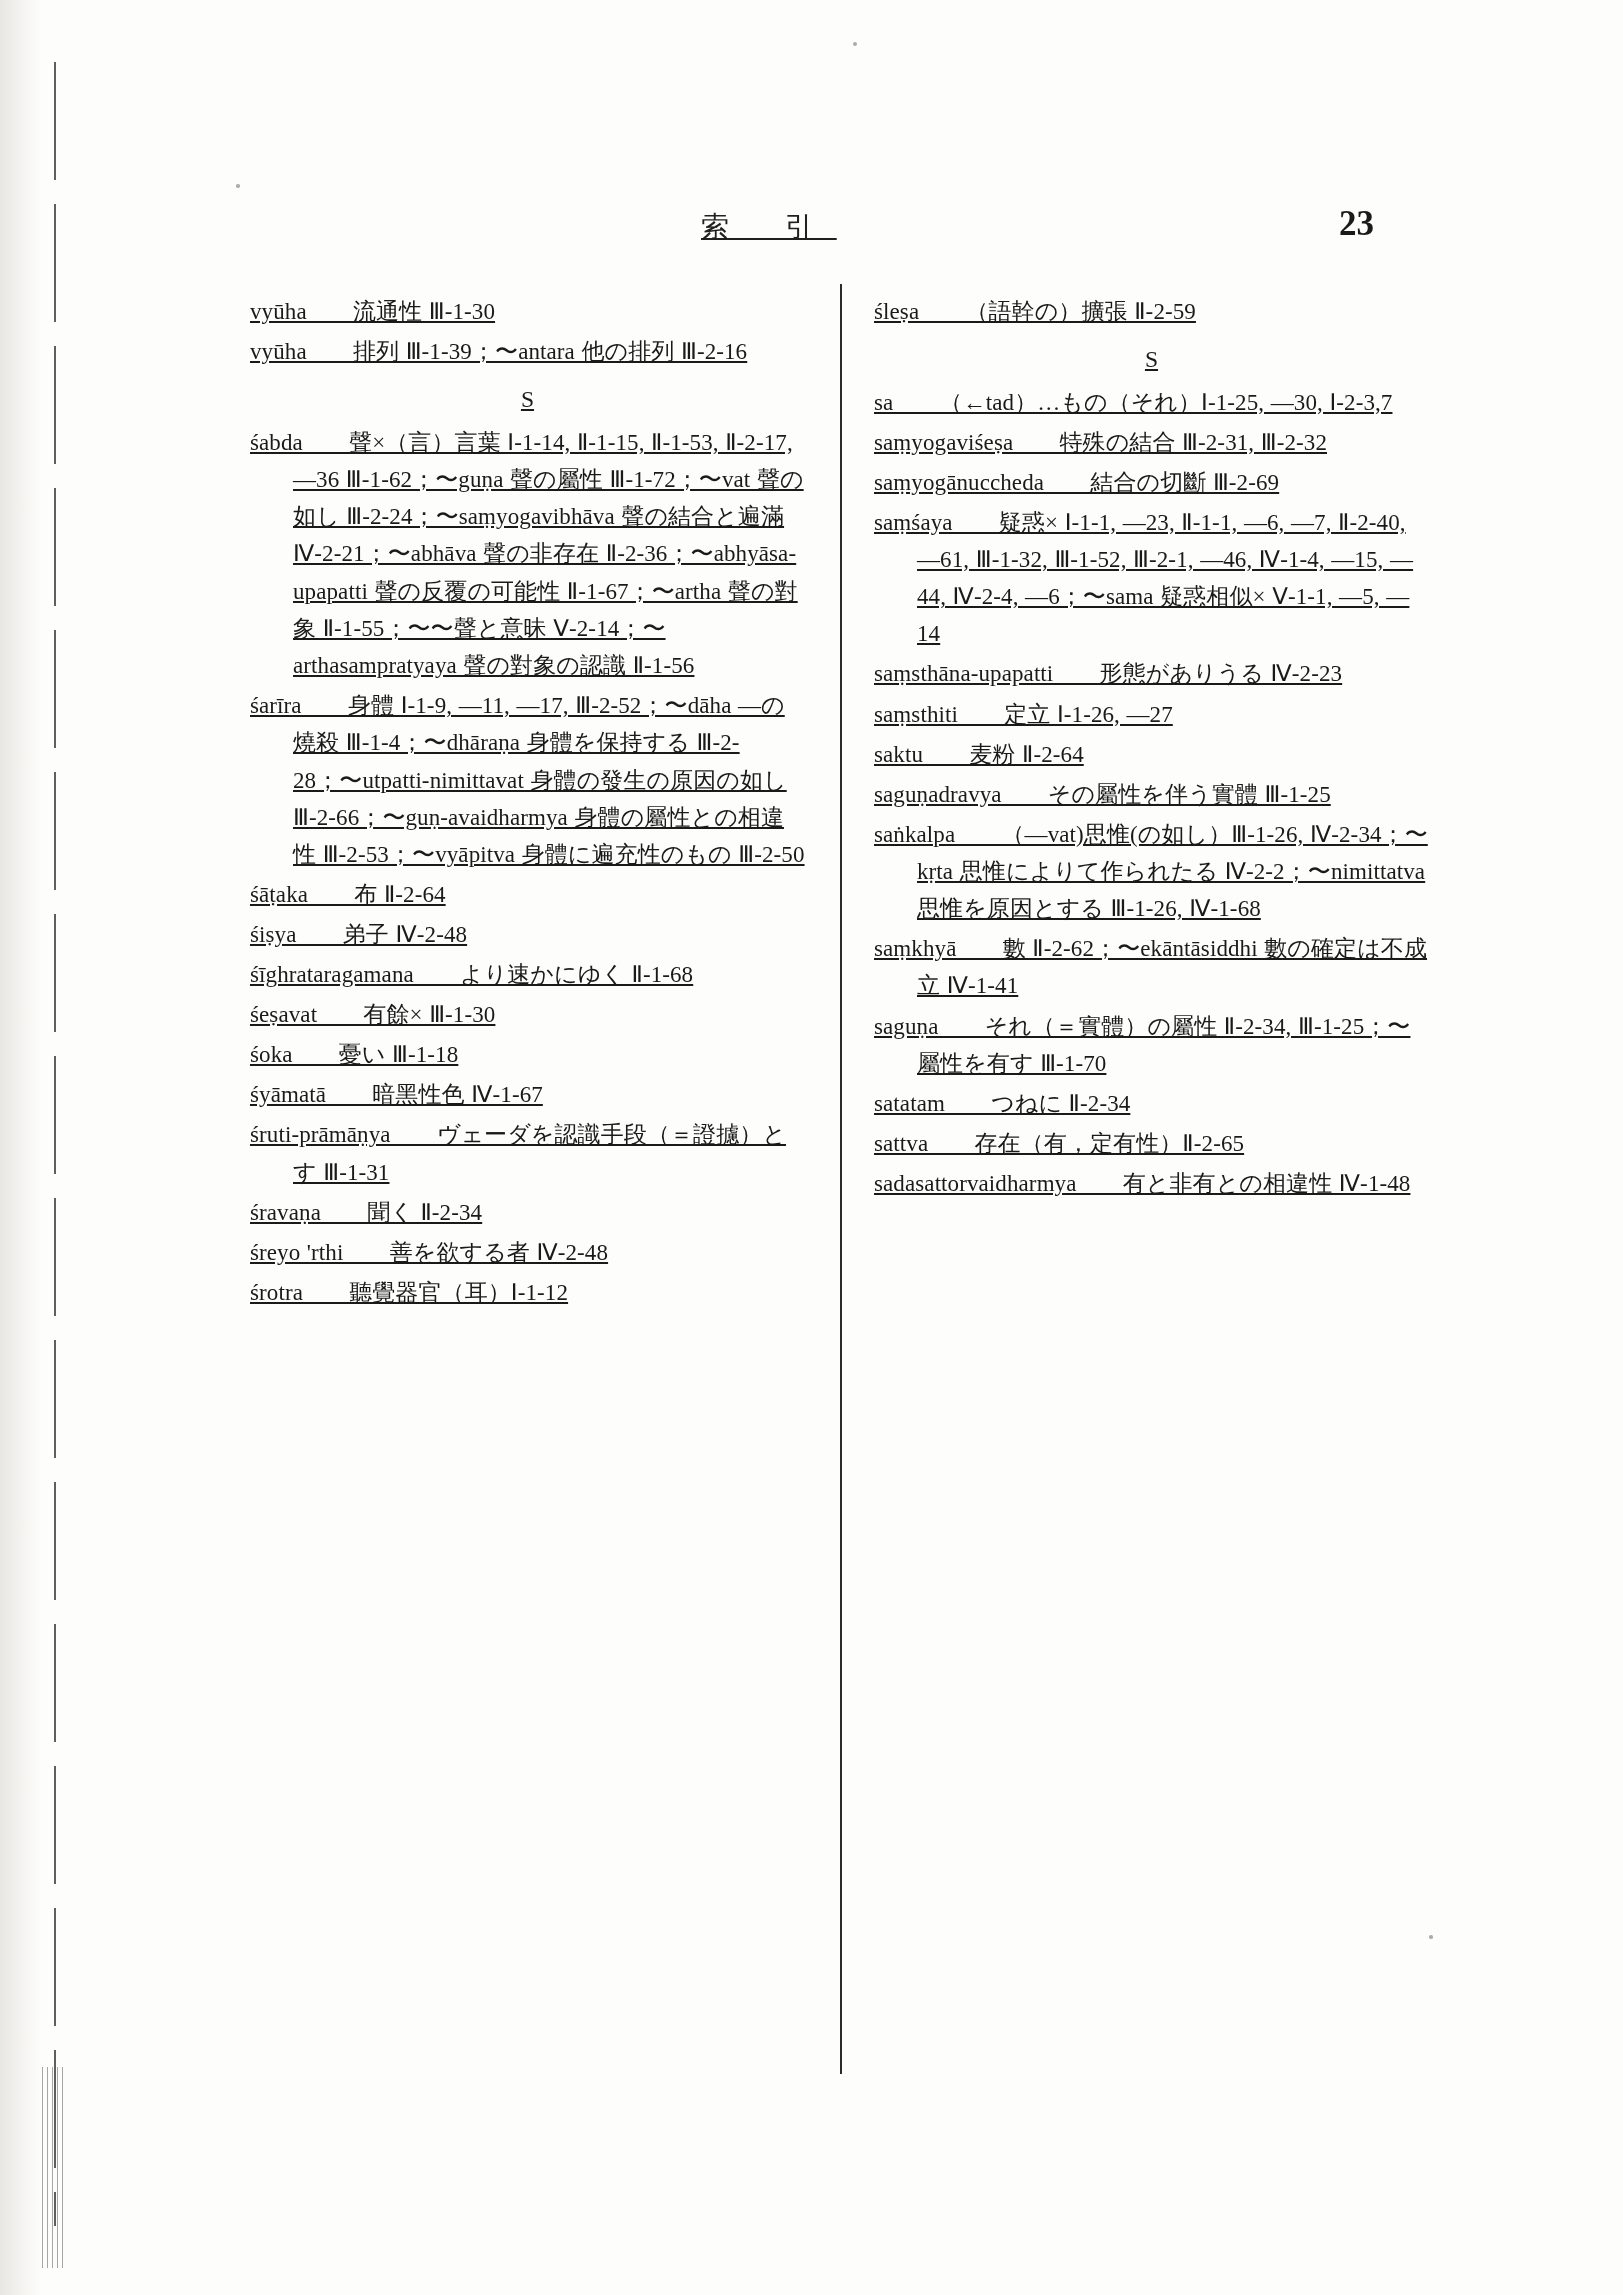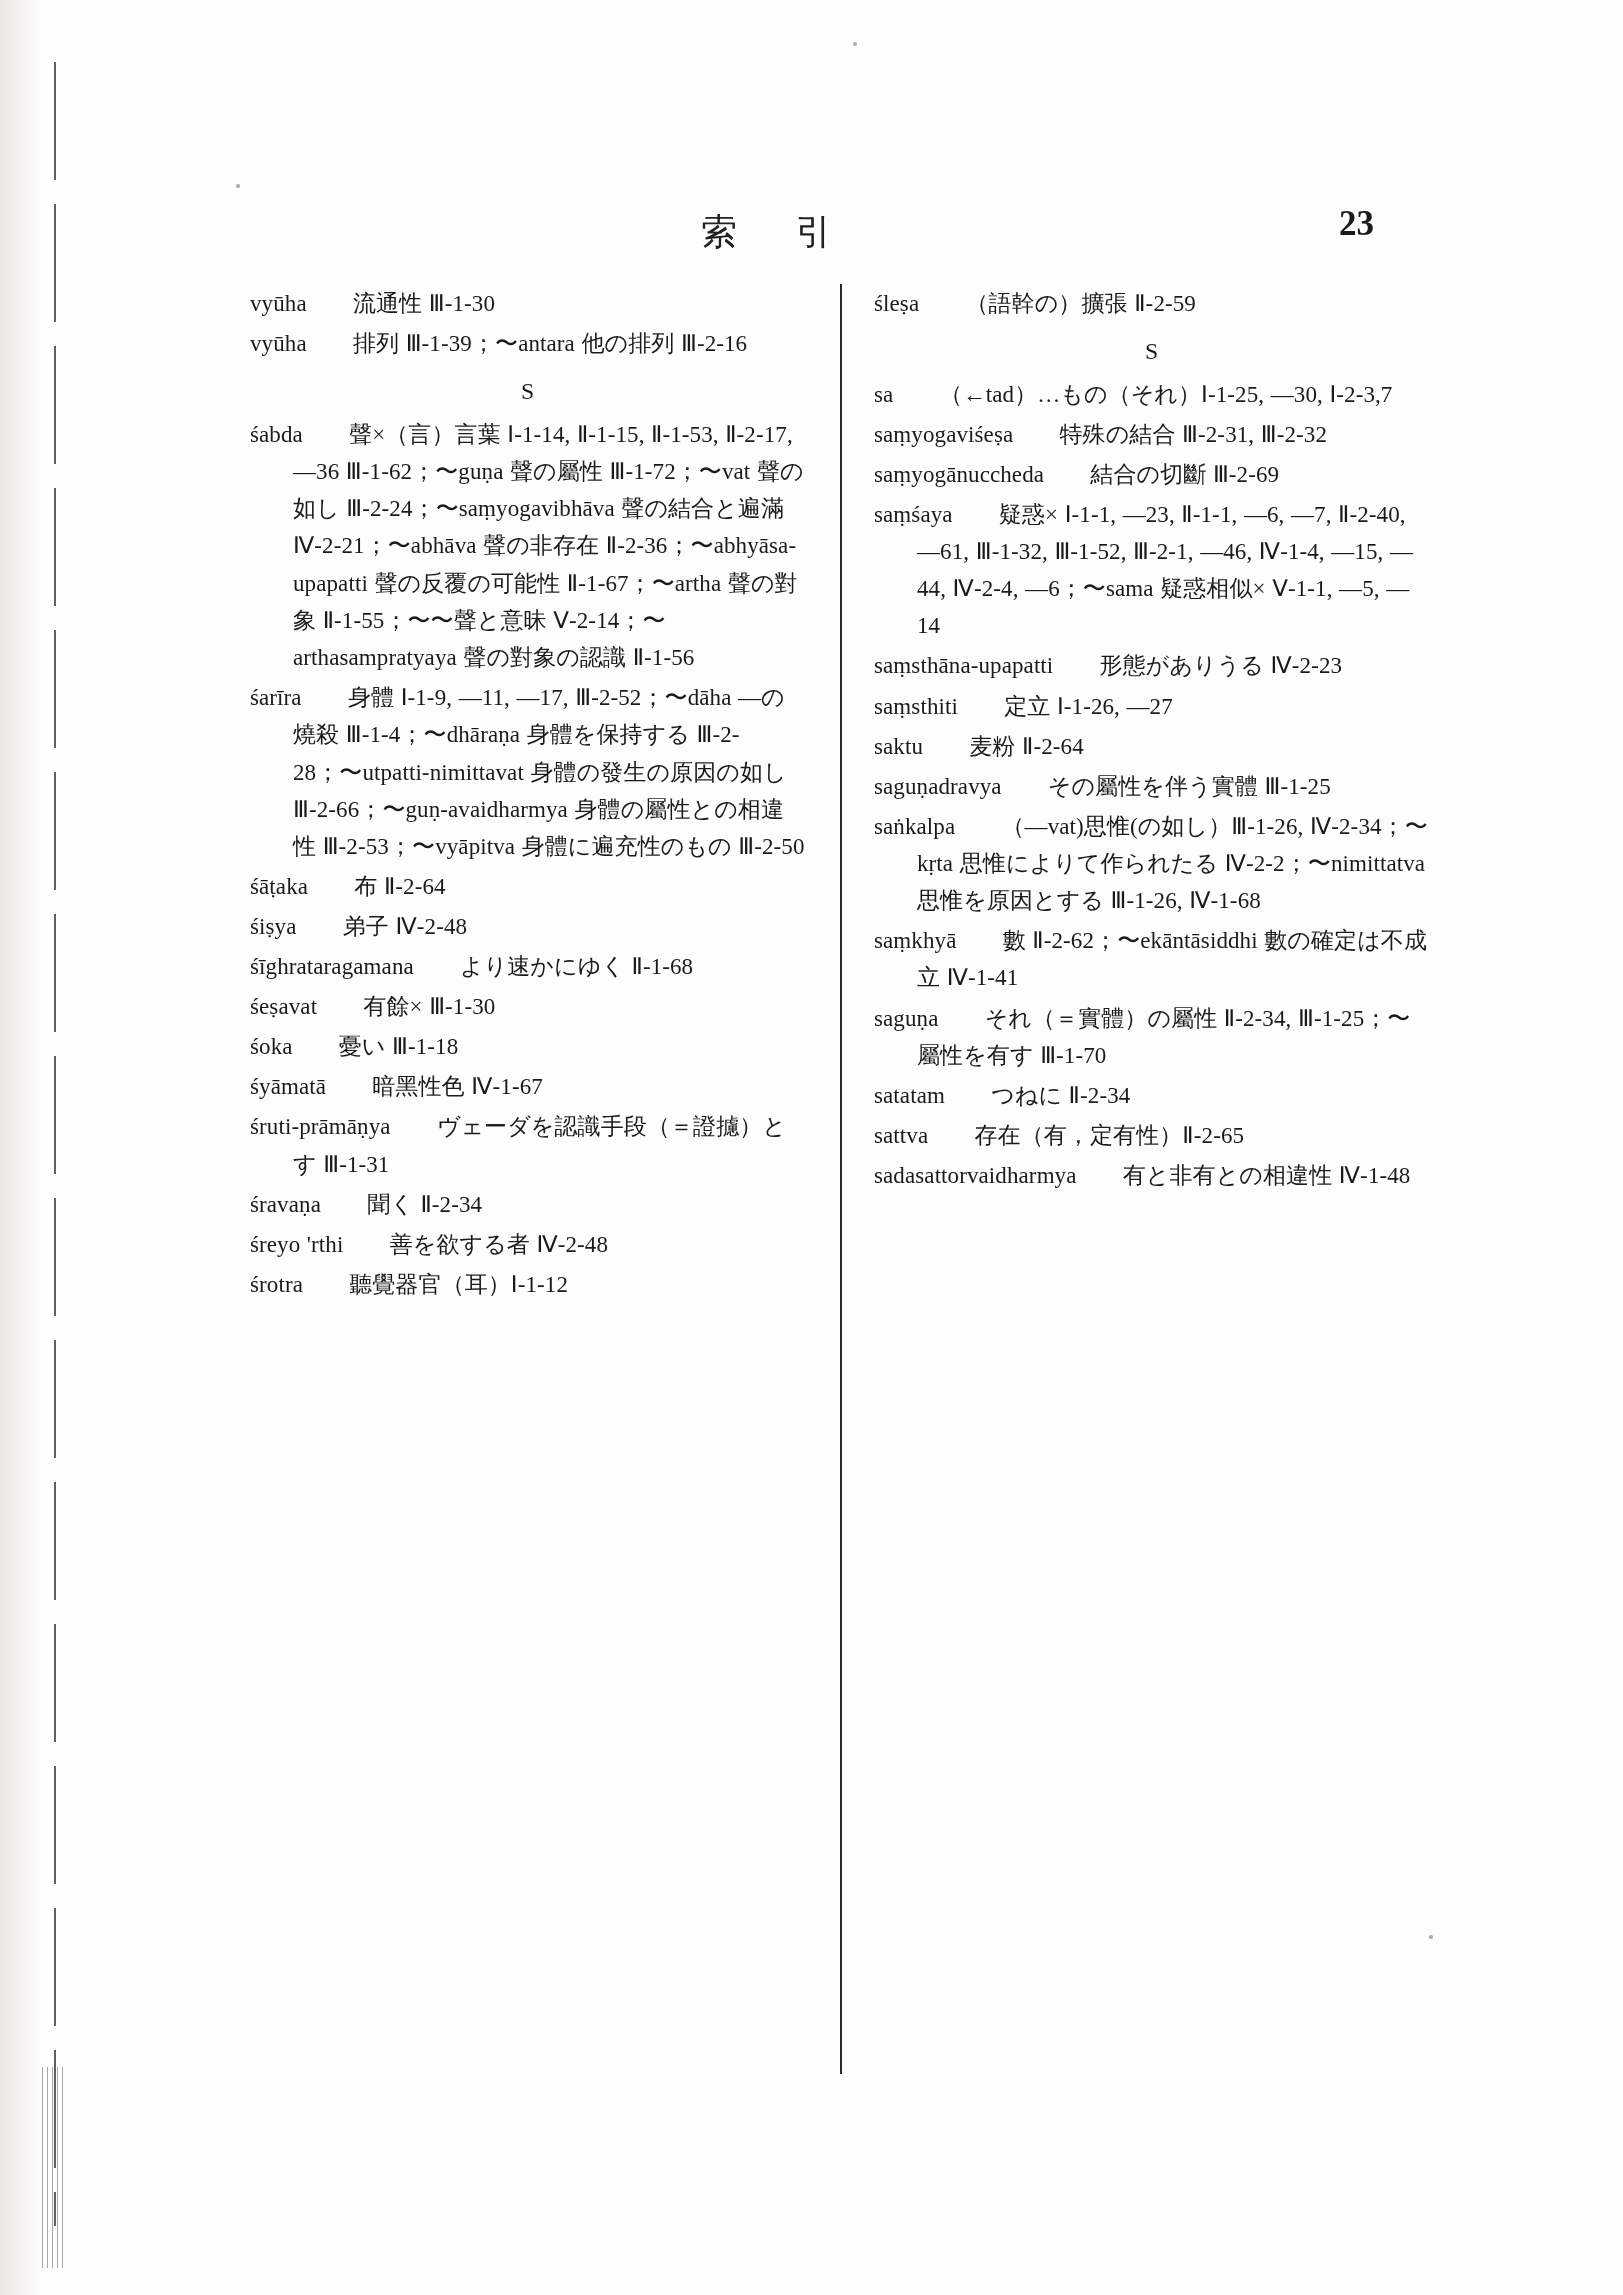--- a/index.html
+++ b/index.html
@@ -61,23 +61,24 @@
     top: 208px;
     left: 0;
     width: 100%;
     height: 42px;
   }
   .header-title {
     position: absolute;
     left: 701px;
     top: 0;
     font-family: "DejaVu Sans", sans-serif;
-    font-size: 36px;
+    font-size: 28px;
     letter-spacing: 23.6px;
     color: #20201f;
+    text-decoration: underline;
   }
   .page-number {
     position: absolute;
     left: 1339px;
     top: -4.2px;
     font-family: "Liberation Serif", serif;
     font-size: 35px;
     font-weight: 600;
     color: #1a1a1a;
   }
@@ -85,22 +86,23 @@
   
   .columns {
     position: absolute;
     top: 277px;
     left: 250px;
     width: 1193px;
     height: 1818px;
   }
   .col {
     position: absolute;
-    top: 8px;
+    top: 16px;
     width: 555px;
+    text-decoration: underline;
   }
   .col-left { left: 0; }
   .col-right { left: 624px; }
   .col-divider {
     position: absolute;
     left: 590px;
     top: 7px;
     width: 2.1px;
     height: 1790px;
     background: #2b2b2b;

